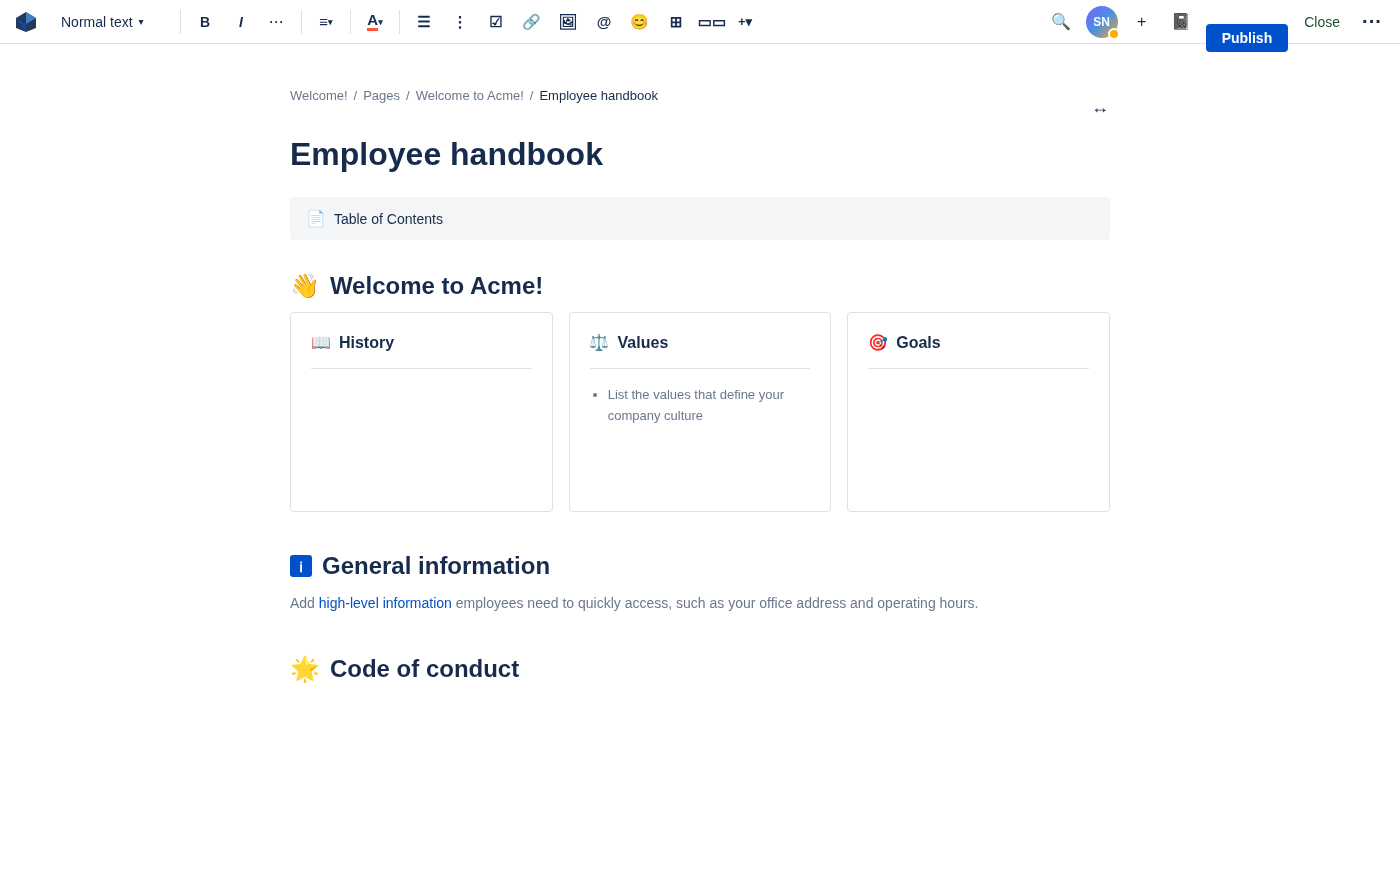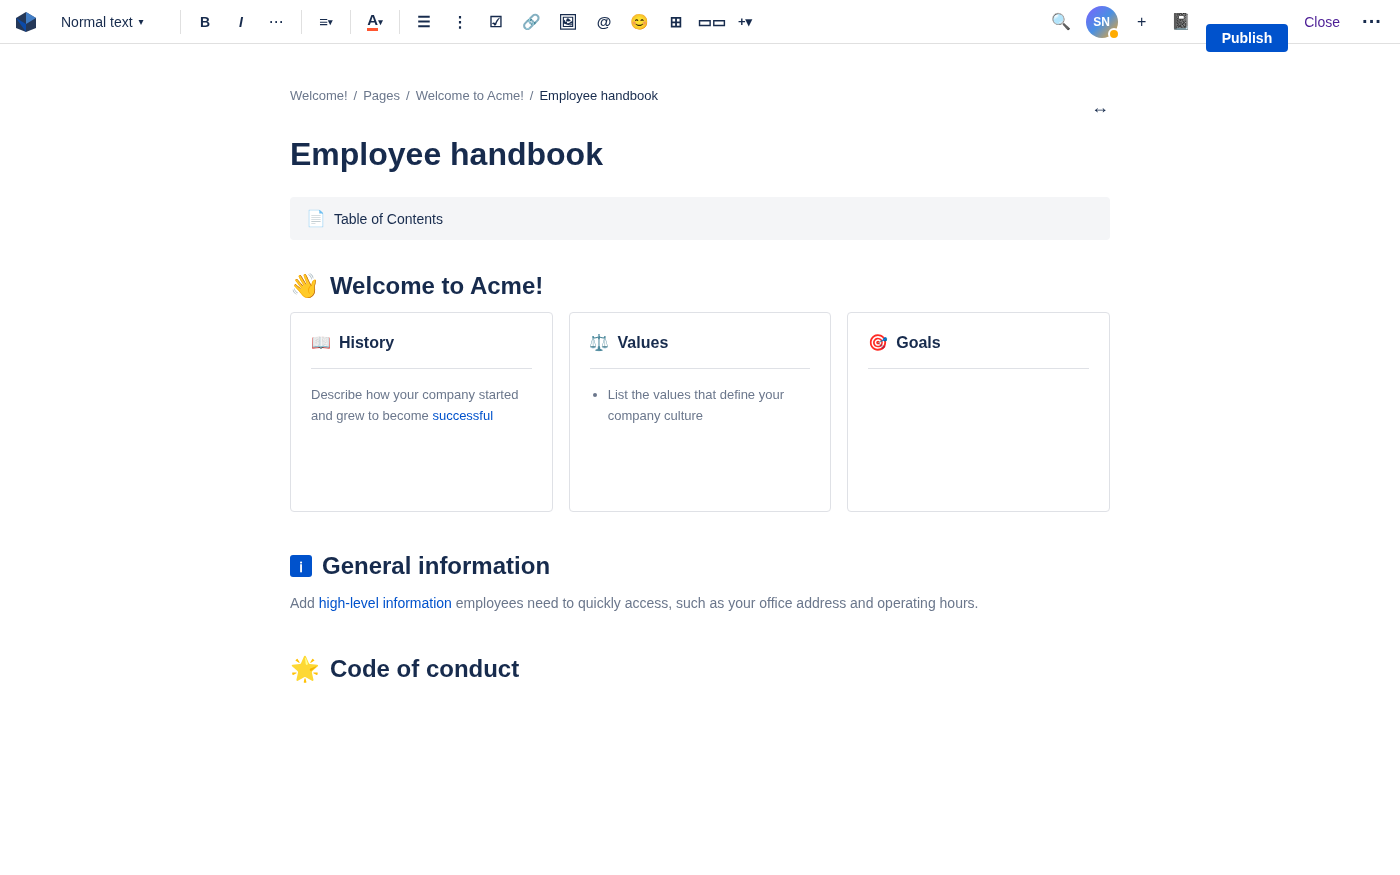--- a/index.html
+++ b/index.html
@@ -95,21 +95,21 @@
       cursor: pointer;
       margin-top: 32px;
     }
     .close-btn {
       background: transparent;
       border: none;
       font-size: 14px;
       cursor: pointer;
       padding: 6px 8px;
       border-radius: 4px;
-      color: #4c1d95;
+      color: #14532d;
     }
     .more-btn {
       width: 32px; height: 32px;
       border: none; background: transparent;
       border-radius: 4px; cursor: pointer;
       display: flex; align-items: center; justify-content: center;
       font-size: 18px; color: #172b4d;
       letter-spacing: 2px;
     }
 
@@ -387,25 +387,20 @@
       <span>Welcome to Acme!</span>
     </h2>
 
     <div class="cards-grid">
 
       <div class="card">
         <div class="card-title">
           <span>📖</span>
           <span>History</span>
         </div>
-        <div class="card-body">
-          <p>
-            <span>Describe how your company started and grew to become </span><span class="link-text">successful</span>
-          </p>
-        </div>
       </div>
 
       <div class="card">
         <div class="card-title">
           <span>⚖️</span>
           <span>Values</span>
         </div>
         <div class="card-body">
           <ul>
             <li>List the values that define your company culture</li>

